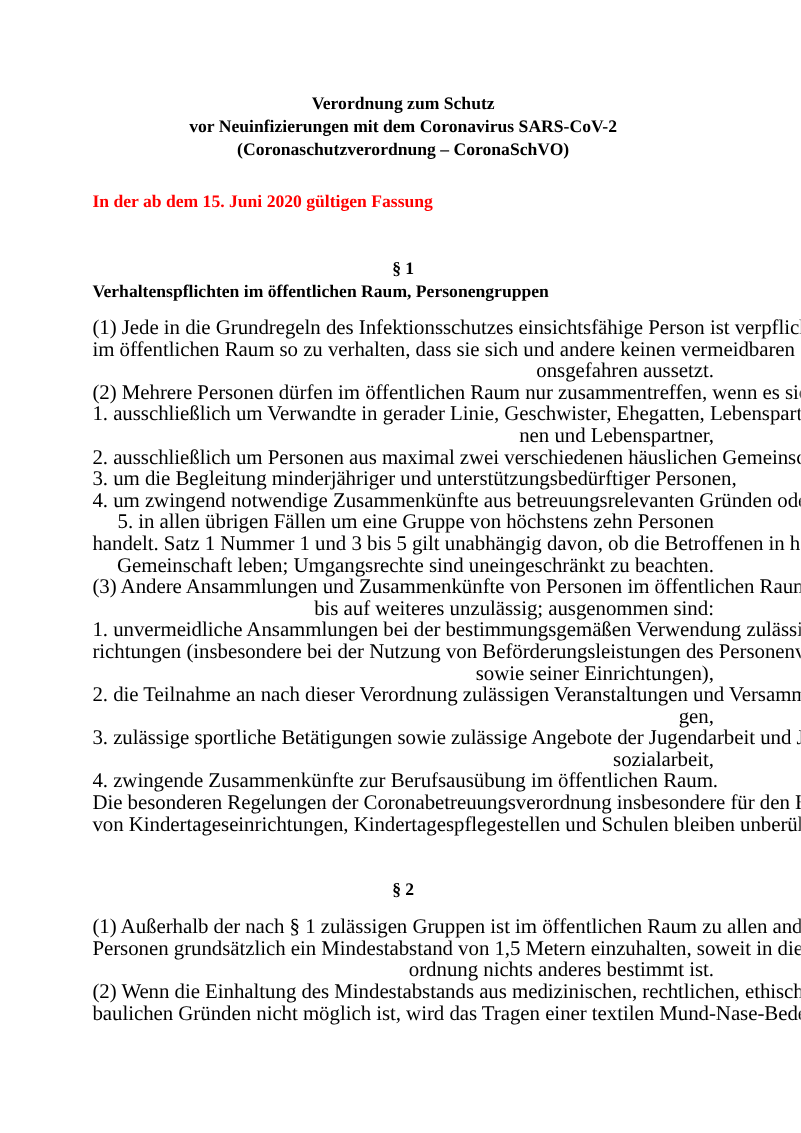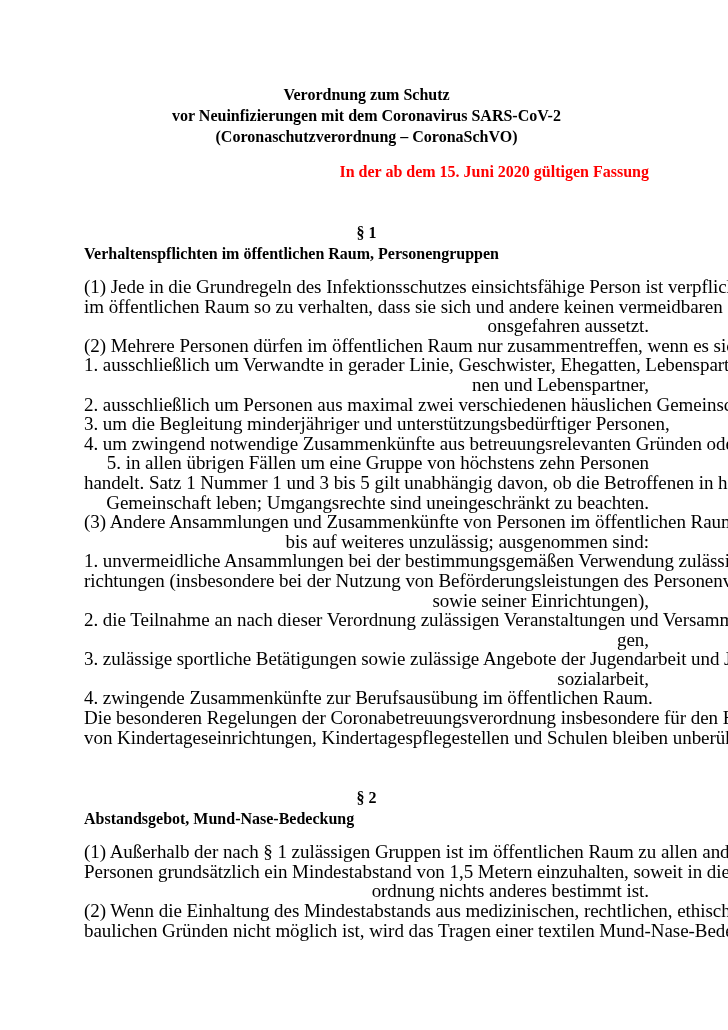--- a/index.html
+++ b/index.html
@@ -20,25 +20,25 @@
   }
   .doc-title {
     margin: 0;
     font-size: 16px;
     line-height: 21px;
     font-weight: bold;
     text-align: center;
     white-space: pre-line;
   }
   .version-note {
-    margin: 14px 0 0 0;
+    margin: 26px 0 0 0;
     font-size: 16px;
     line-height: 21px;
     font-weight: bold;
-    text-align: right;
+    text-align: left;
     color: var(--accent, #ff0000);
   }
   .law-section { margin: 0; }
   .sec-num {
     margin: 40px 0 0 0;
     font-size: 16px;
     line-height: 21px;
     font-weight: bold;
     text-align: center;
   }
@@ -95,21 +95,20 @@
 gen,
 3. zulässige sportliche Betätigungen sowie zulässige Angebote der Jugendarbeit und Jugend-
 sozialarbeit,
 4. zwingende Zusammenkünfte zur Berufsausübung im öffentlichen Raum.
 Die besonderen Regelungen der Coronabetreuungsverordnung insbesondere für den Betrieb
 von Kindertageseinrichtungen, Kindertagespflegestellen und Schulen bleiben unberührt.</div>
   </section>
 
   <section class="law-section">
     <h2 class="sec-num">§ 2</h2>
-    <h3 class="sec-head">Abstandsgebot, Mund-Nase-Bedeckung</h3>
     <div class="sec-body second">(1) Außerhalb der nach § 1 zulässigen Gruppen ist im öffentlichen Raum zu allen anderen
 Personen grundsätzlich ein Mindestabstand von 1,5 Metern einzuhalten, soweit in dieser Ver-
 ordnung nichts anderes bestimmt ist.
 (2) Wenn die Einhaltung des Mindestabstands aus medizinischen, rechtlichen, ethischen oder
 baulichen Gründen nicht möglich ist, wird das Tragen einer textilen Mund-Nase-Bedeckung</div>
   </section>
 
 </div>
 
 </body></html>

